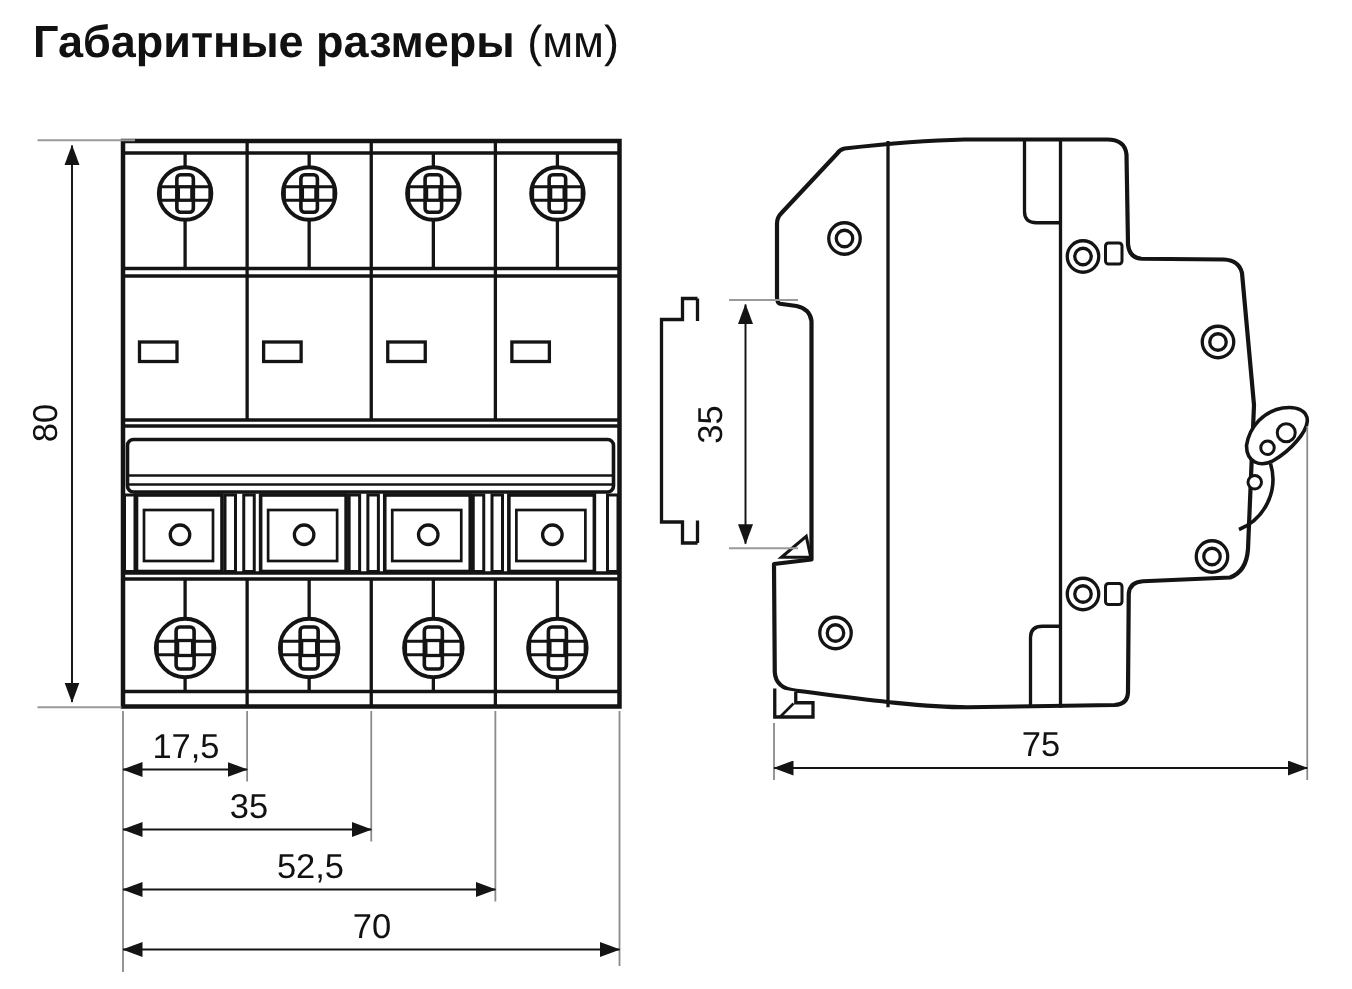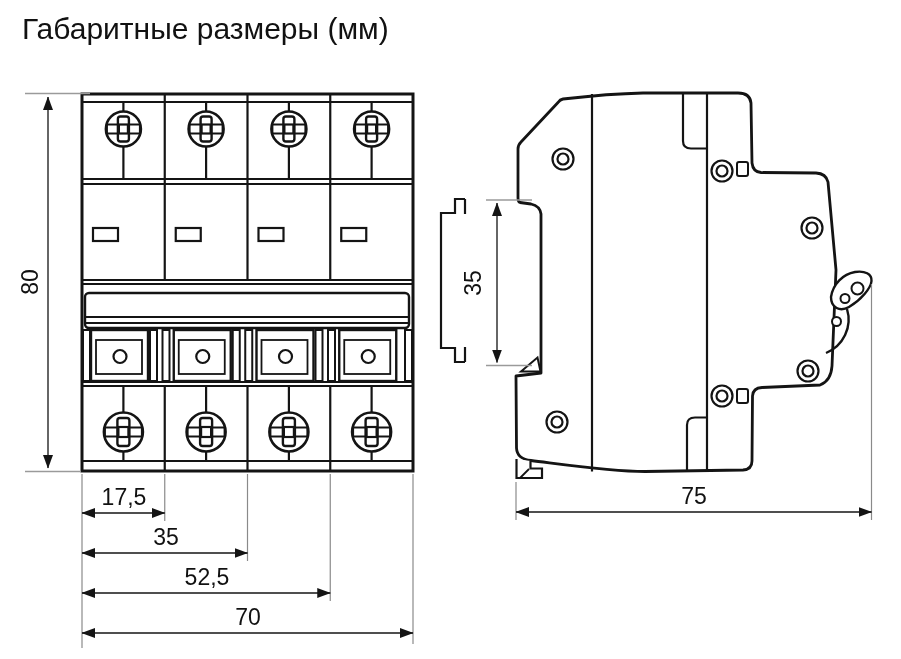--- a/index.html
+++ b/index.html
@@ -1,20 +1,20 @@
 <!DOCTYPE html>
 <html><head>
 <meta charset="utf-8">
 <style>
   html,body{margin:0;padding:0;background:#fff;}
   body{width:901px;height:659px;position:relative;overflow:hidden;
        font-family:"Liberation Sans",sans-serif;color:#111;}
   .title{position:absolute;left:22px;top:12px;font-size:30px;line-height:1.15;
          letter-spacing:0;white-space:nowrap;}
-  .title .b{font-weight:400;}
+  .title .b{font-weight:700;}
   .title .u{font-weight:400;}
   svg{position:absolute;left:0;top:0;}
   svg text{font-family:"Liberation Sans",sans-serif;font-size:23px;fill:#111;}
   .ol{fill:#fff;stroke:#141414;stroke-width:2.8;stroke-linejoin:round;}
   .l2{fill:none;stroke:#141414;stroke-width:2.2;}
   .l18{fill:none;stroke:#141414;stroke-width:1.8;}
   .w{fill:#fff;stroke:#141414;}
   .dim{stroke:#141414;stroke-width:1.3;fill:none;}
   .ext{stroke:#8a8a8a;stroke-width:1.2;fill:none;}
   .tick{stroke:#9a9a9a;stroke-width:1.4;fill:none;}

